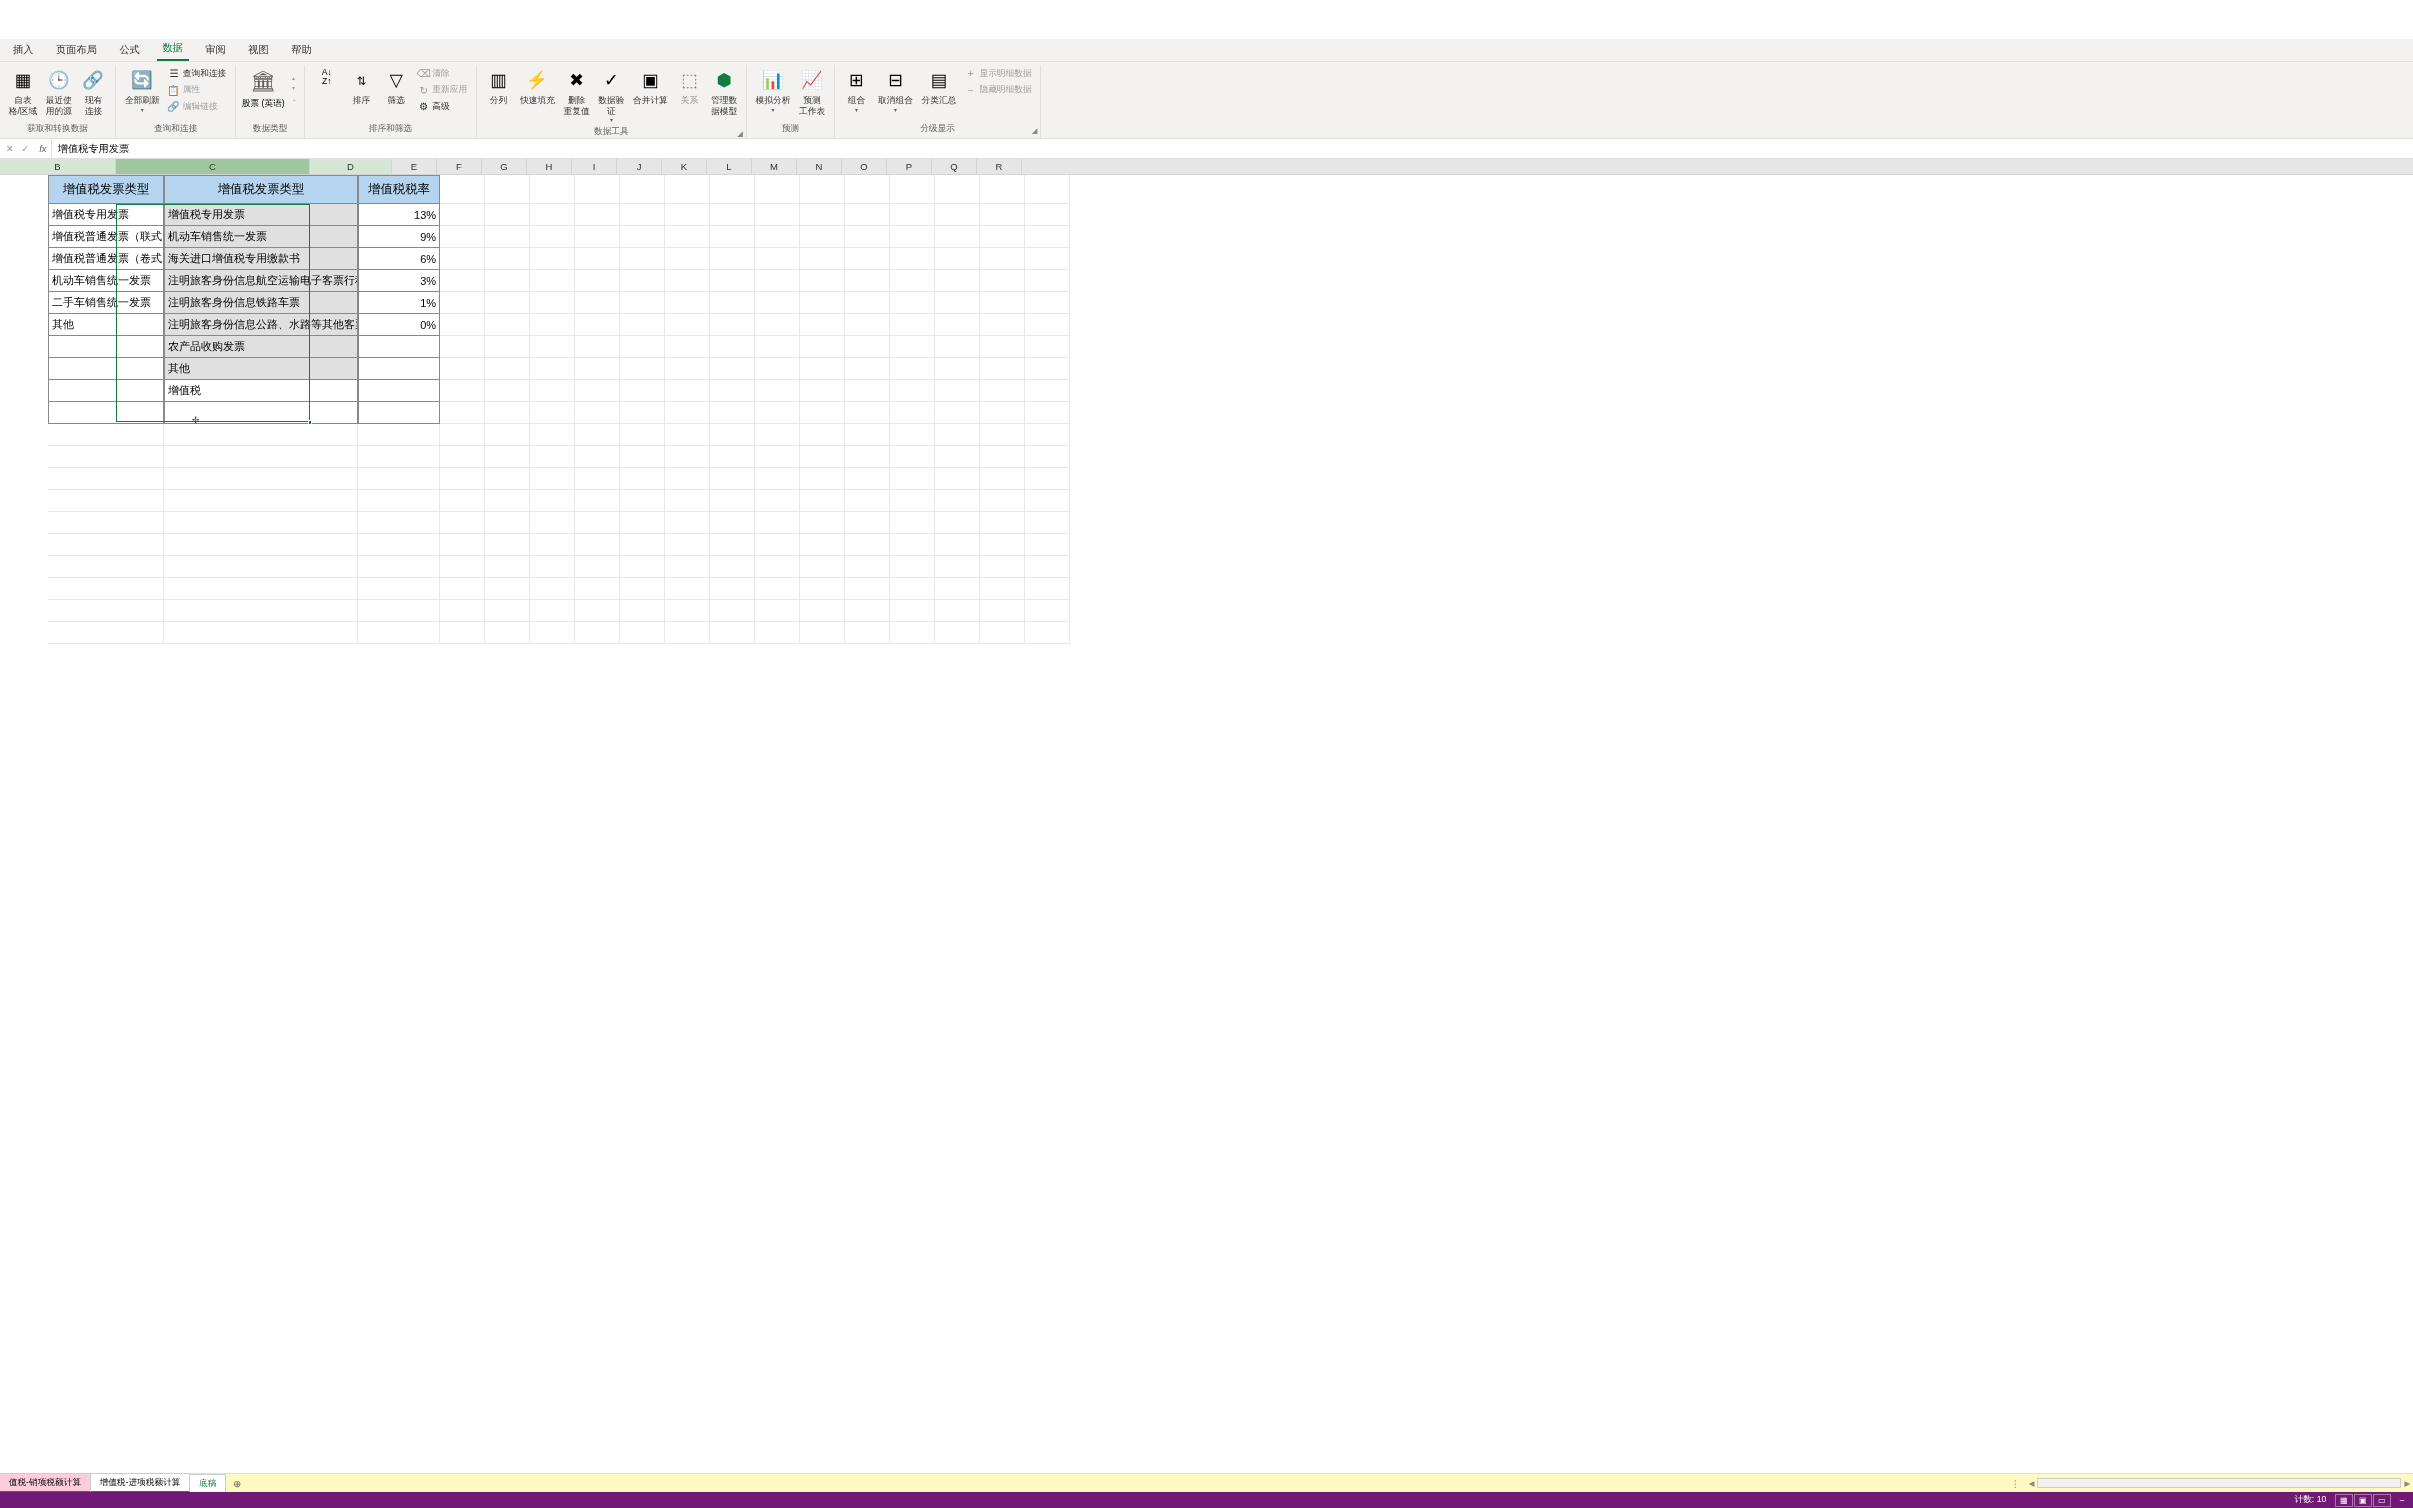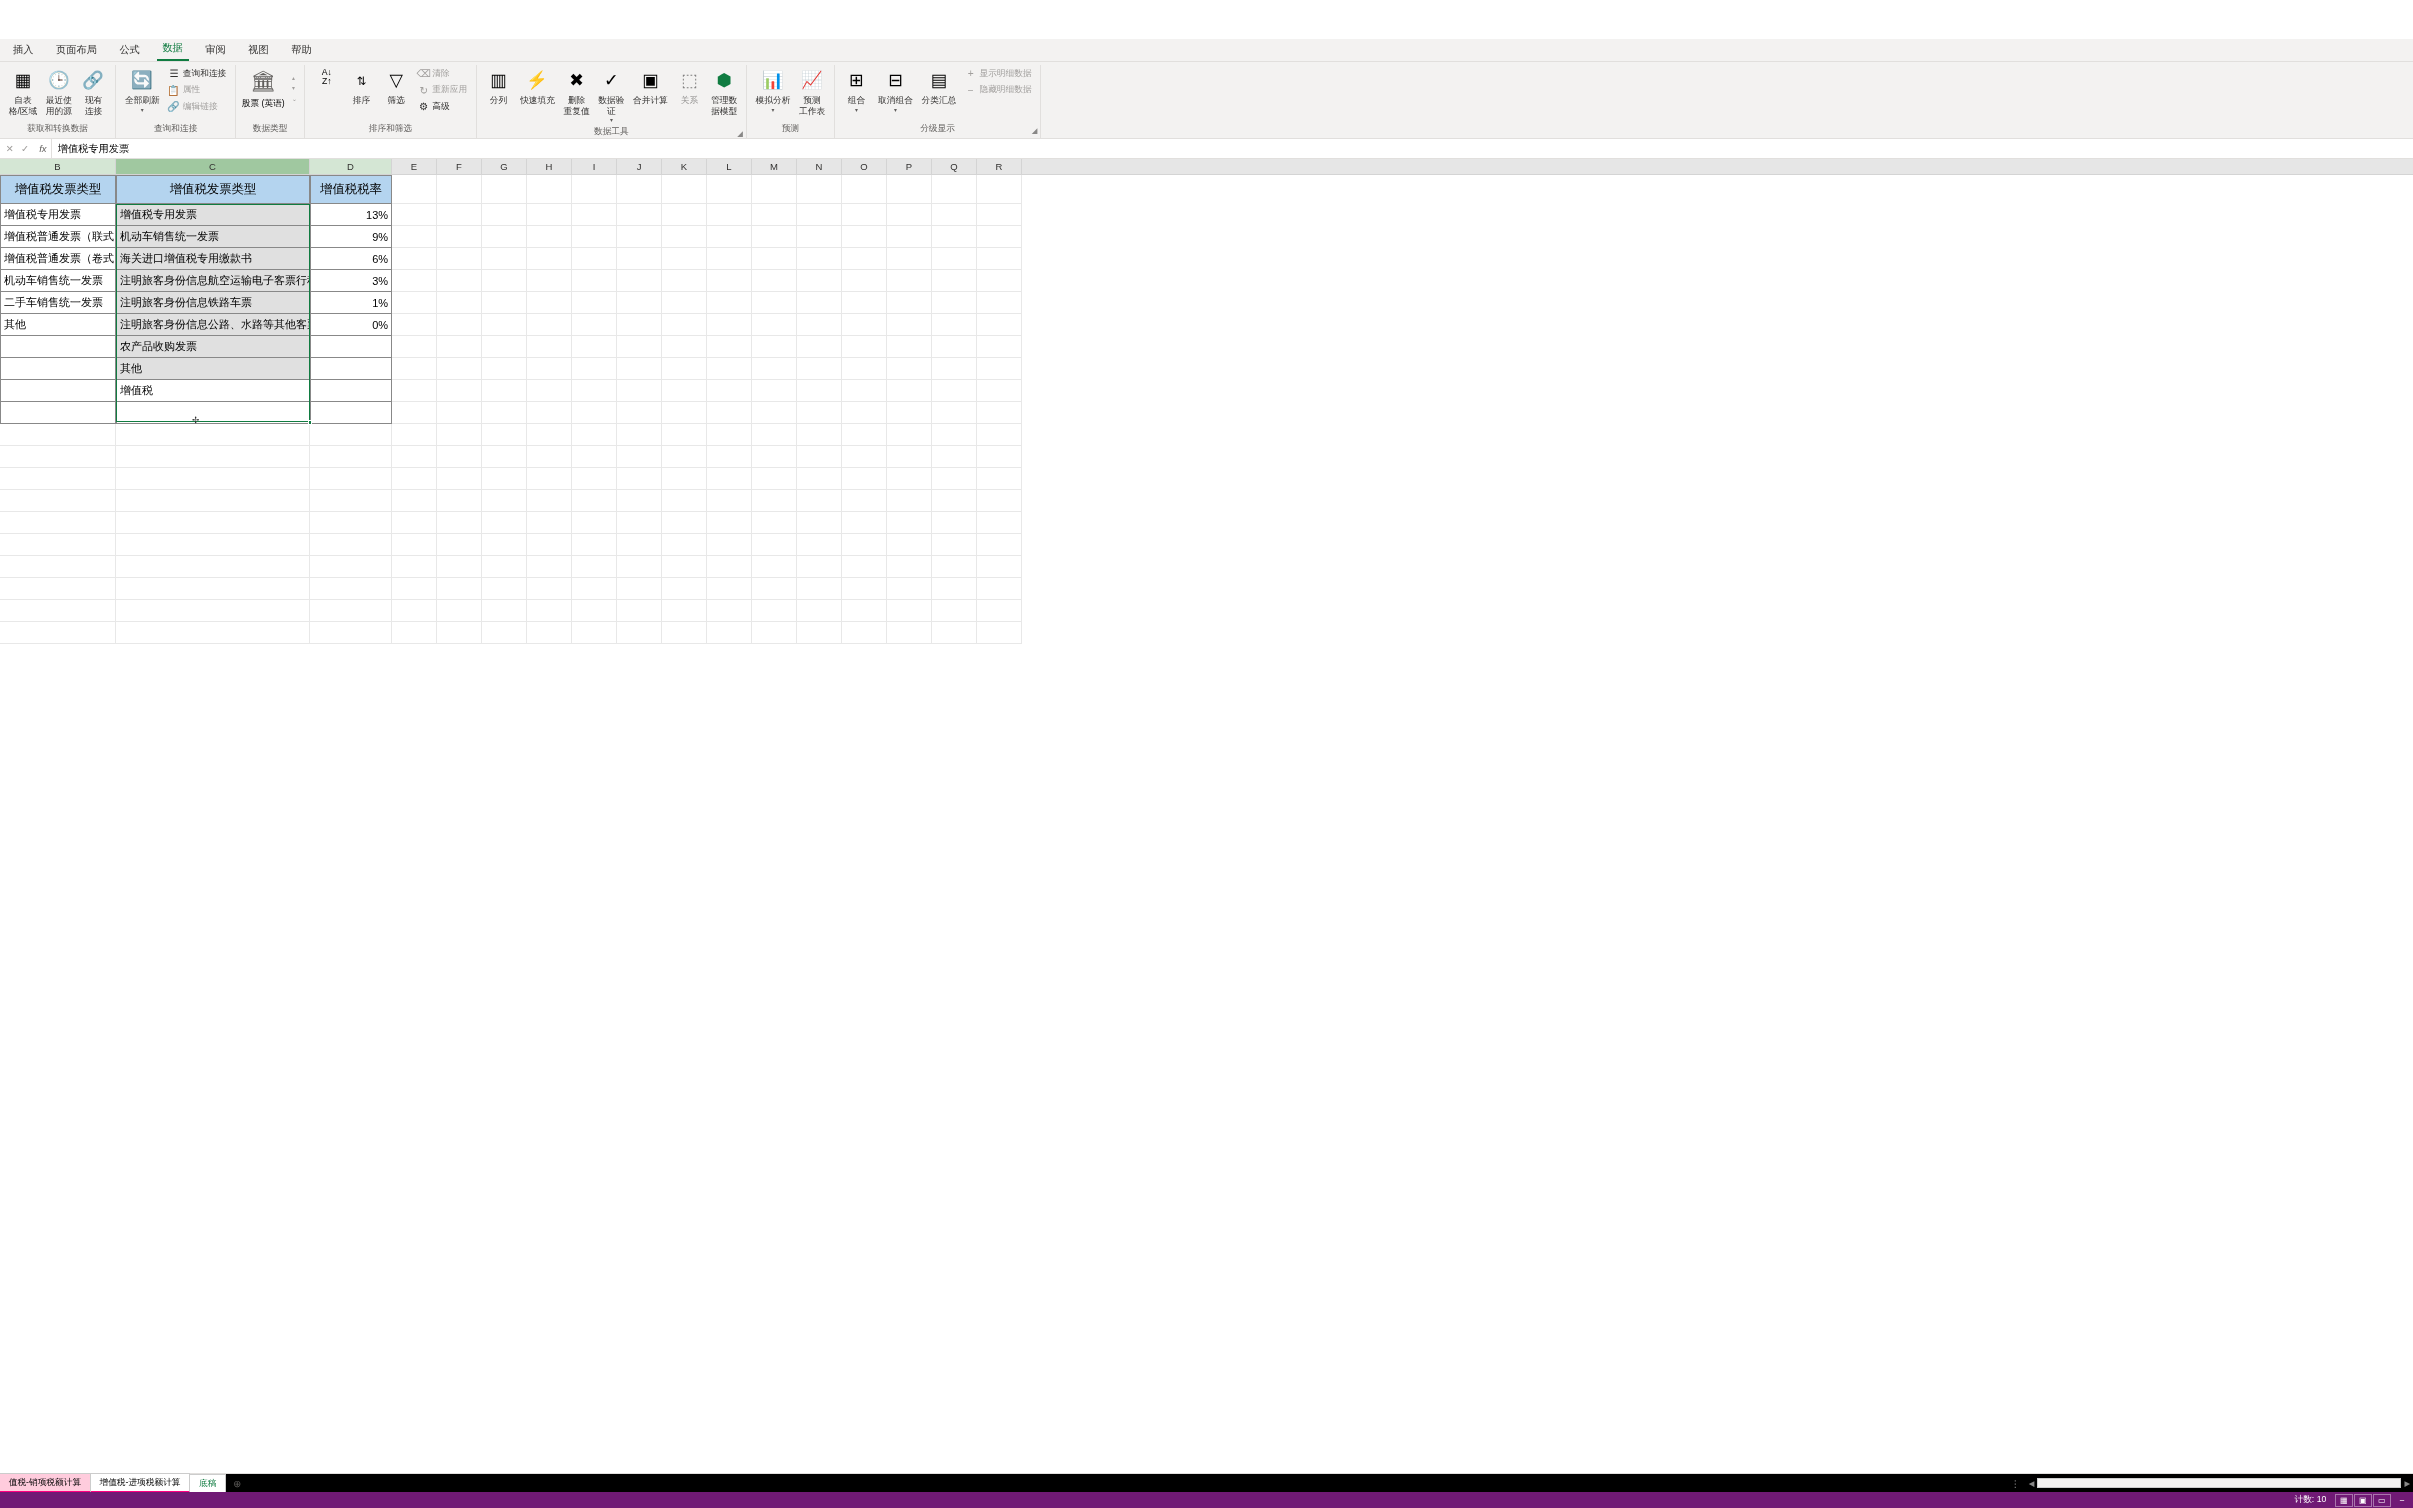--- a/index.html
+++ b/index.html
@@ -38,33 +38,33 @@
 .formula-input { flex: 1; padding: 0 5.8px; font-size: 10.2px; border: none; outline: none; height: 100%; }
 
 
 .col-headers { display: flex; background: #e6e6e6; border-bottom: 0.7px solid #d4d4d4; height: 16px; flex-shrink: 0; }
 .col-h { border-right: 0.7px solid #d4d4d4; text-align: center; font-size: 9.5px; color: #323130; display: flex; align-items: center; justify-content: center; cursor: pointer; }
 .col-h.selected { background: #a0c8a0; }
 .col-h.partial { background: #d4e6d4; }
 
 
 .grid-container { flex: 1; overflow: auto; position: relative; background: #fff; }
-.grid-row { display: flex; height: 22px; }
+.grid-row { display: flex; height: 22px; margin-left: 48px; }
 .grid-row.header-row { height: 29px; }
 .cell { border-right: 0.7px solid #d4d4d4; border-bottom: 0.7px solid #d4d4d4; padding: 0 2.9px; display: flex; align-items: center; font-size: 11px; overflow: hidden; white-space: nowrap; }
 .cell.empty { border-right: 0.7px solid #e8e8e8; border-bottom: 0.7px solid #e8e8e8; }
 .th-cell { background: #b4d4ef; font-size: 12.4px; justify-content: center; border: 0.7px solid #888; }
 .data-cell-b, .data-cell-c { border: 0.7px solid #888; border-top: none; }
 .data-cell-d { border: 0.7px solid #888; border-top: none; justify-content: flex-end; }
 .selected-range { background: #e0e0e0; }
 .selection-border { position: absolute; border: 1.5px solid #107c41; pointer-events: none; }
 .selection-fill { position: absolute; width: 4.4px; height: 4.4px; background: #107c41; border: 0.7px solid #fff; pointer-events: none; }
 
 
-.sheet-bar { display: flex; align-items: center; background: #000000; border-top: 0.7px solid #e1dfdd; height: 19px; }
+.sheet-bar { display: flex; align-items: center; background: #fef9c3; border-top: 0.7px solid #e1dfdd; height: 19px; }
 .sheet-tab { padding: 2.9px 8.7px; border-right: 0.7px solid #ccc; font-size: 8.7px; cursor: pointer; background: #fff; border-top: 0.7px solid #ccc; }
 .sheet-tab.t1 { border-bottom: 2.2px solid #ff0080; background: #ffccdd; }
 .sheet-tab.t2 { border-bottom: 2.2px solid #ff0080; }
 .sheet-tab.t3 { color: #107c41; }
 .sheet-add { padding: 2.9px 7.3px; cursor: pointer; color: #605e5c; }
 .sheet-spacer { flex: 1; }
 .sheet-scroll { padding: 0 5.8px; color: #888; }
 .h-scroll { width: 364px; height: 10.2px; background: #f3f2f1; border: 0.7px solid #ccc; display: flex; }
 .h-scroll .thumb-l { width: 0; }
 .h-scroll .track { flex: 1; }

